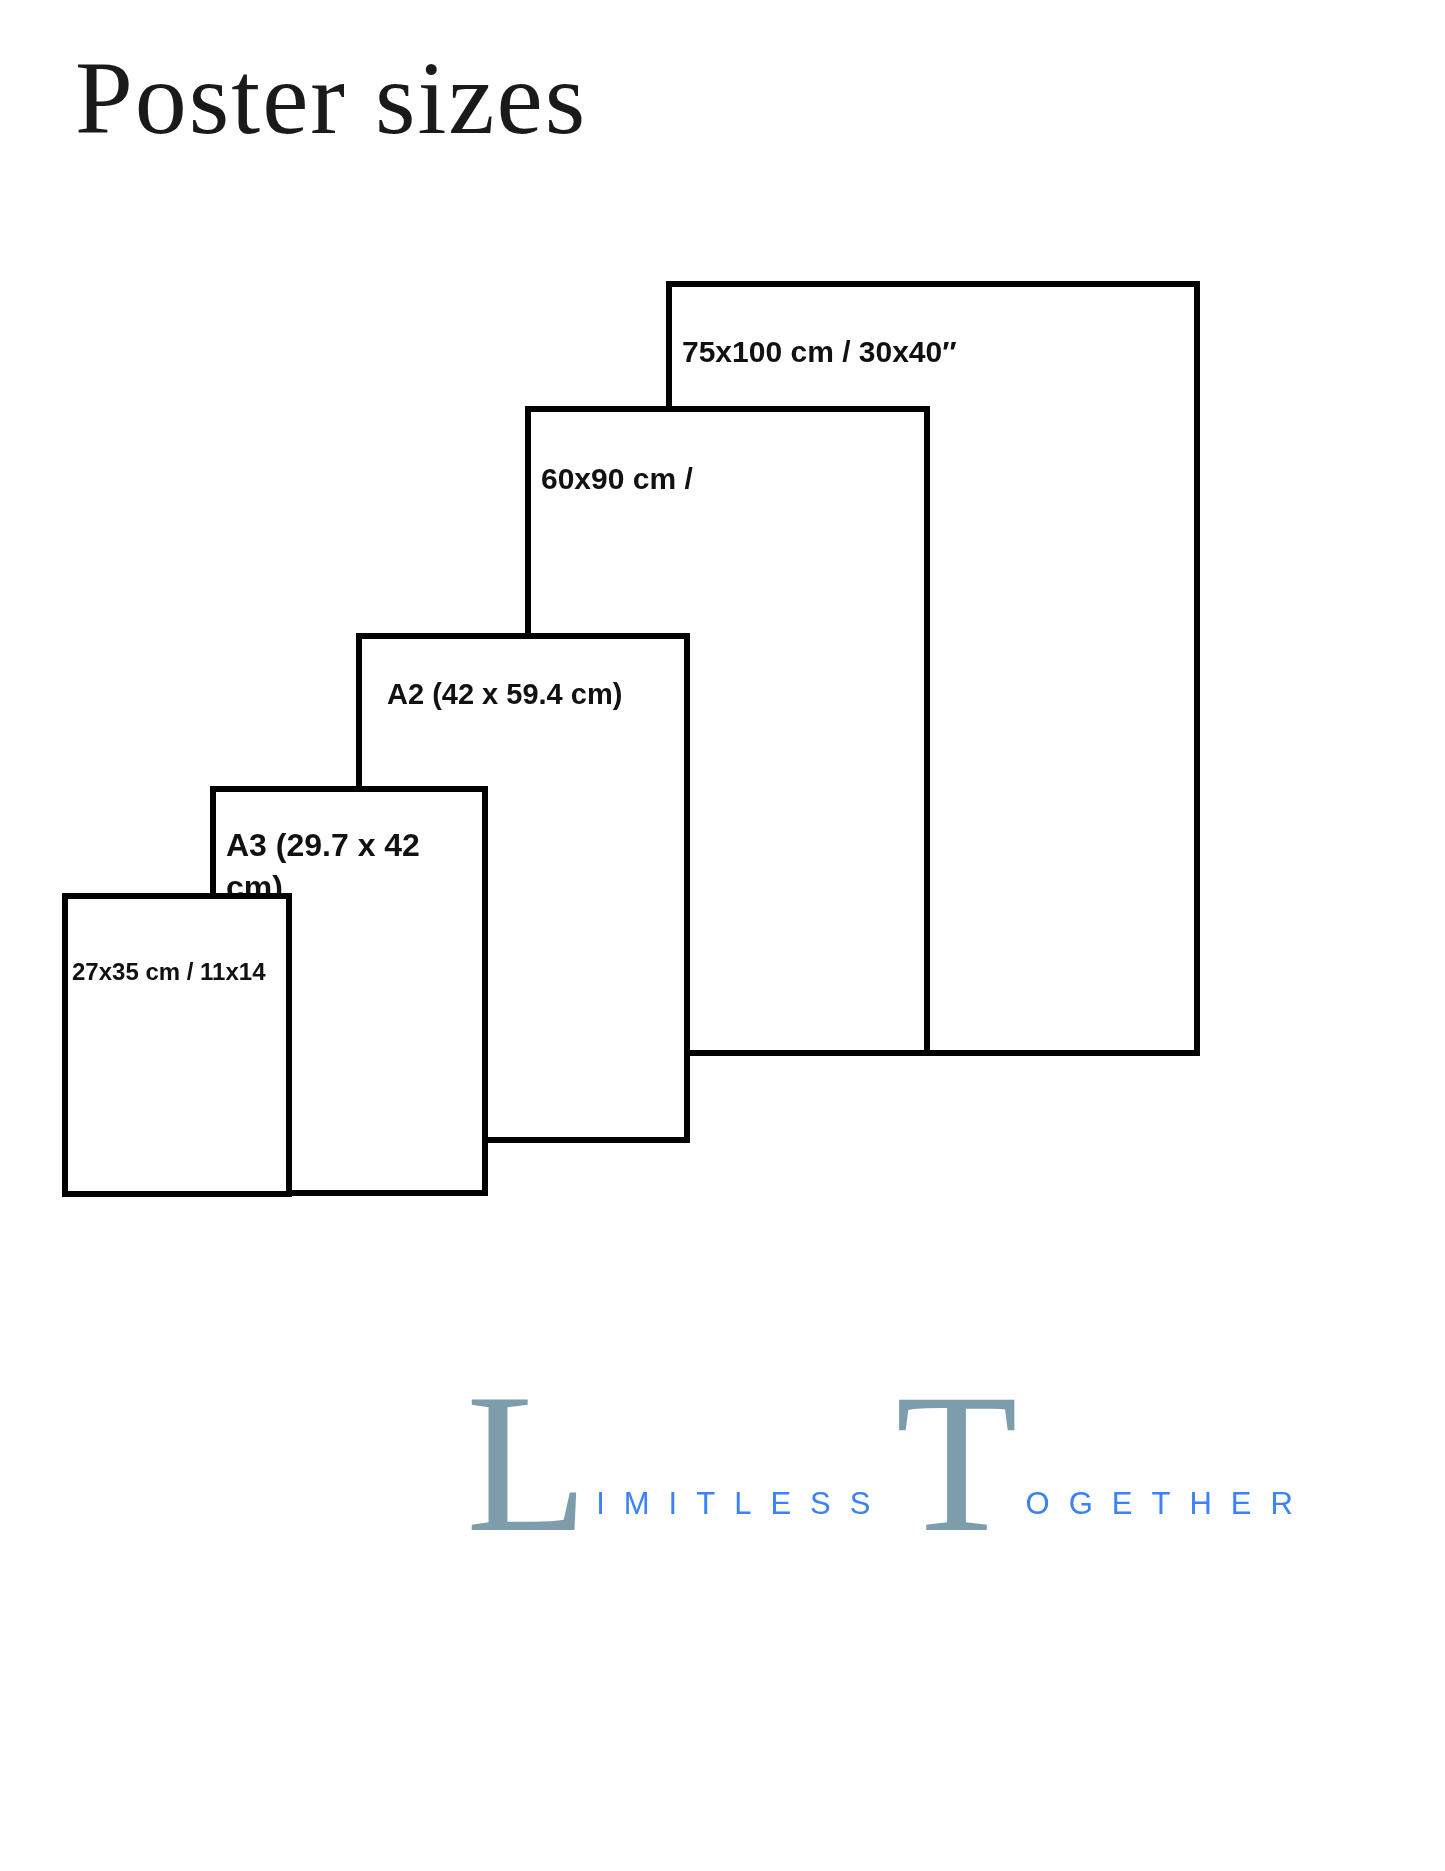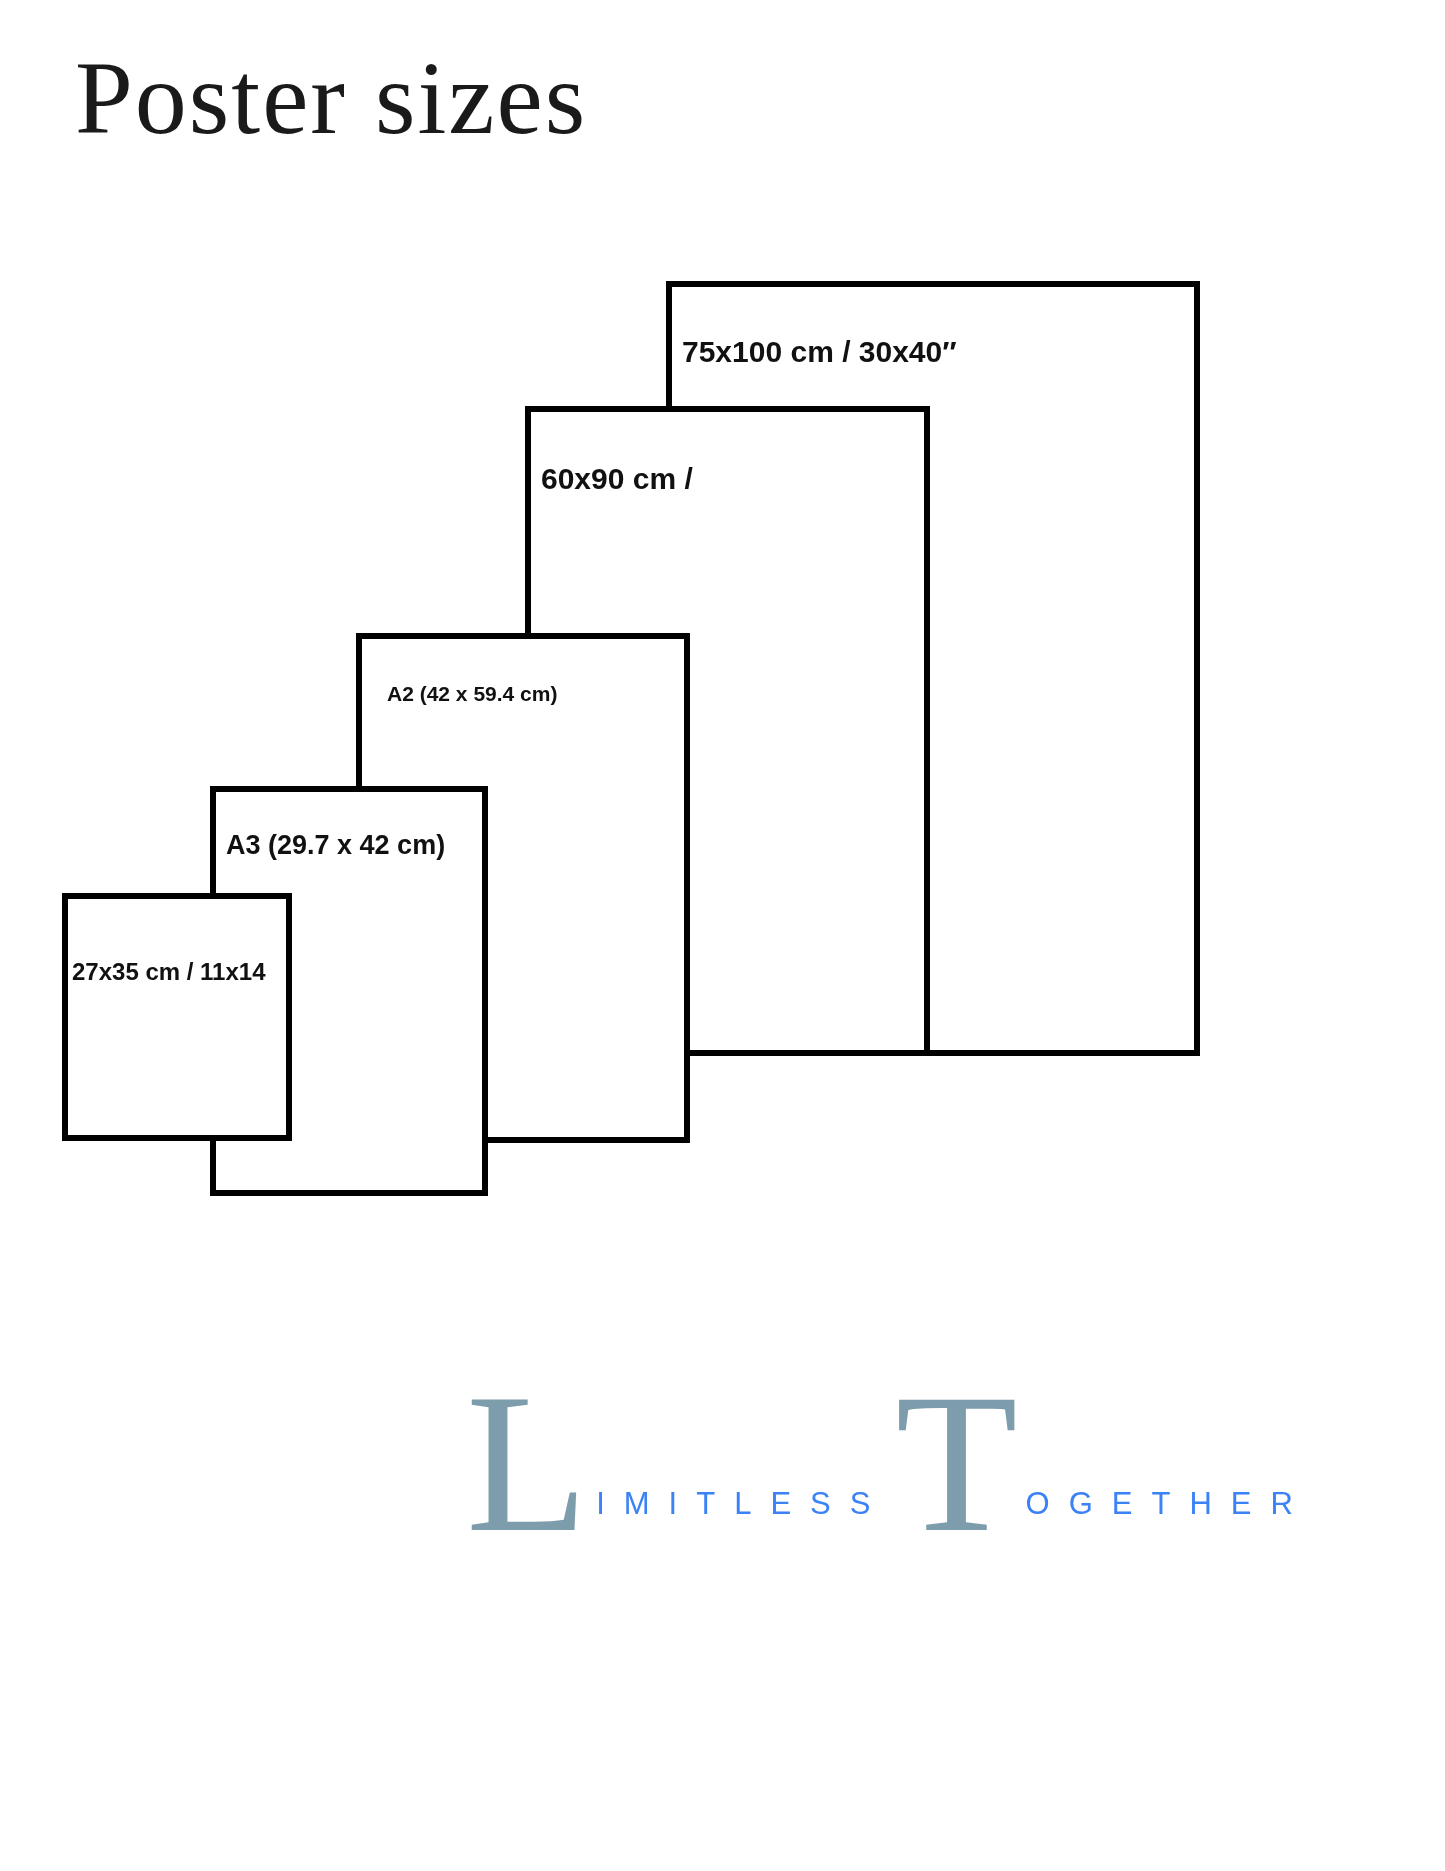--- a/index.html
+++ b/index.html
@@ -37,26 +37,26 @@
     padding: 0 10px;
   }
 
   .box-75x100 { left: 666px; top: 281px; width: 534px; height: 775px; z-index: 1; }
   .box-75x100 .box-label { padding-top: 44px; }
 
   .box-60x90 { left: 525px; top: 406px; width: 405px; height: 650px; z-index: 2; }
   .box-60x90 .box-label { padding-top: 46px; }
 
   .box-a2 { left: 356px; top: 633px; width: 334px; height: 510px; z-index: 3; }
-  .box-a2 .box-label { padding-top: 34px; font-size: 21px; padding-left: 25px; }
+  .box-a2 .box-label { padding-top: 34px; font-size: 29px; padding-left: 25px; }
 
   .box-a3 { left: 210px; top: 786px; width: 278px; height: 410px; z-index: 4; }
-  .box-a3 .box-label { padding-top: 32px; font-size: 27px; }
+  .box-a3 .box-label { padding-top: 32px; font-size: 32px; }
 
-  .box-27x35 { left: 62px; top: 893px; width: 230px; height: 248px; z-index: 5; }
+  .box-27x35 { left: 62px; top: 893px; width: 230px; height: 304px; z-index: 5; }
   .box-27x35 .box-label { padding-top: 52px; font-size: 24px; padding-left: 4px; padding-right: 4px; }
 
   .logo {
     position: absolute;
     left: 466px;
     top: 1380px;
     display: flex;
     align-items: baseline;
     white-space: nowrap;
   }

